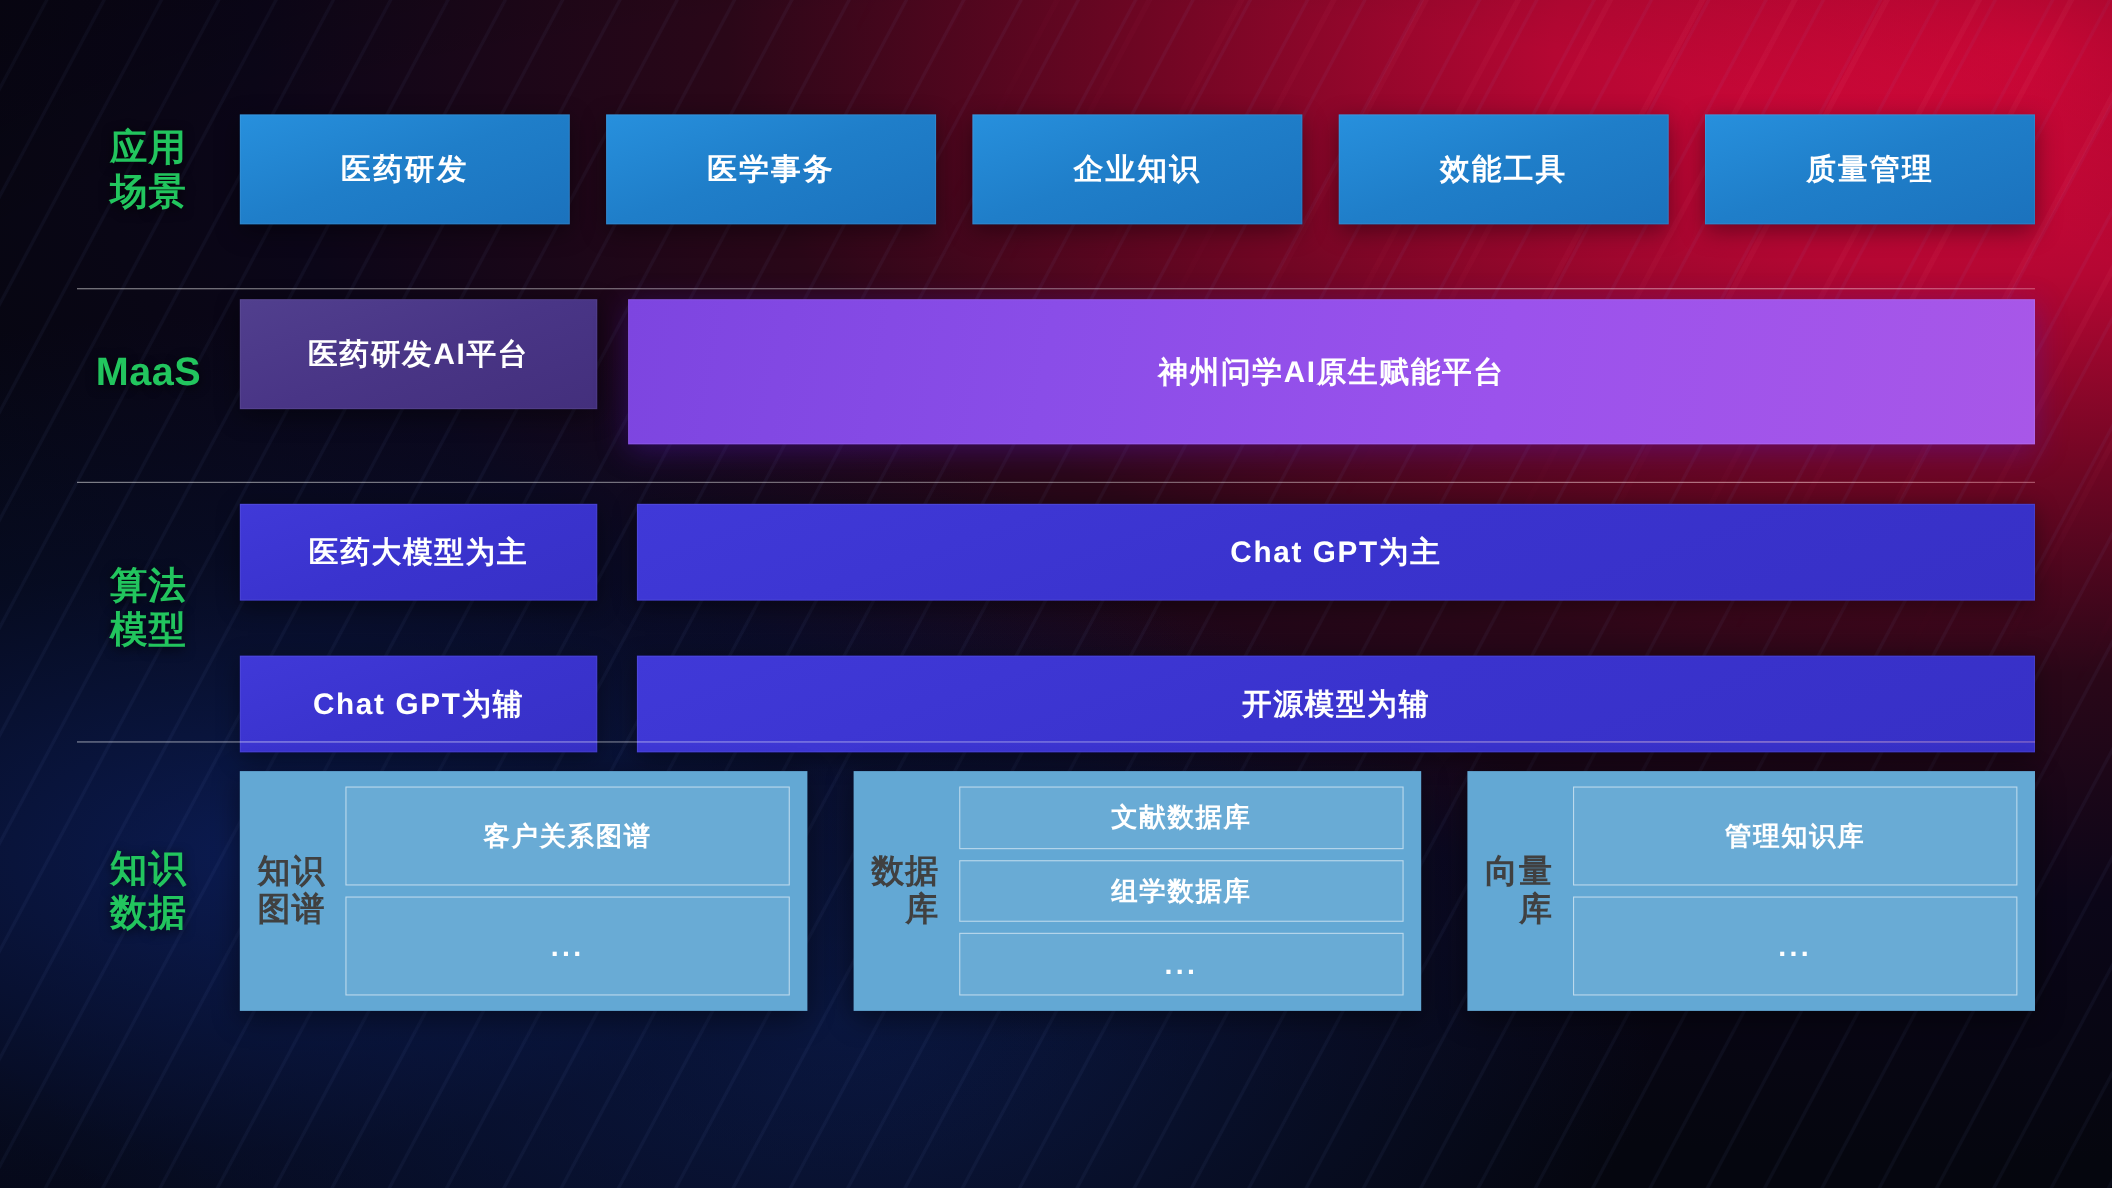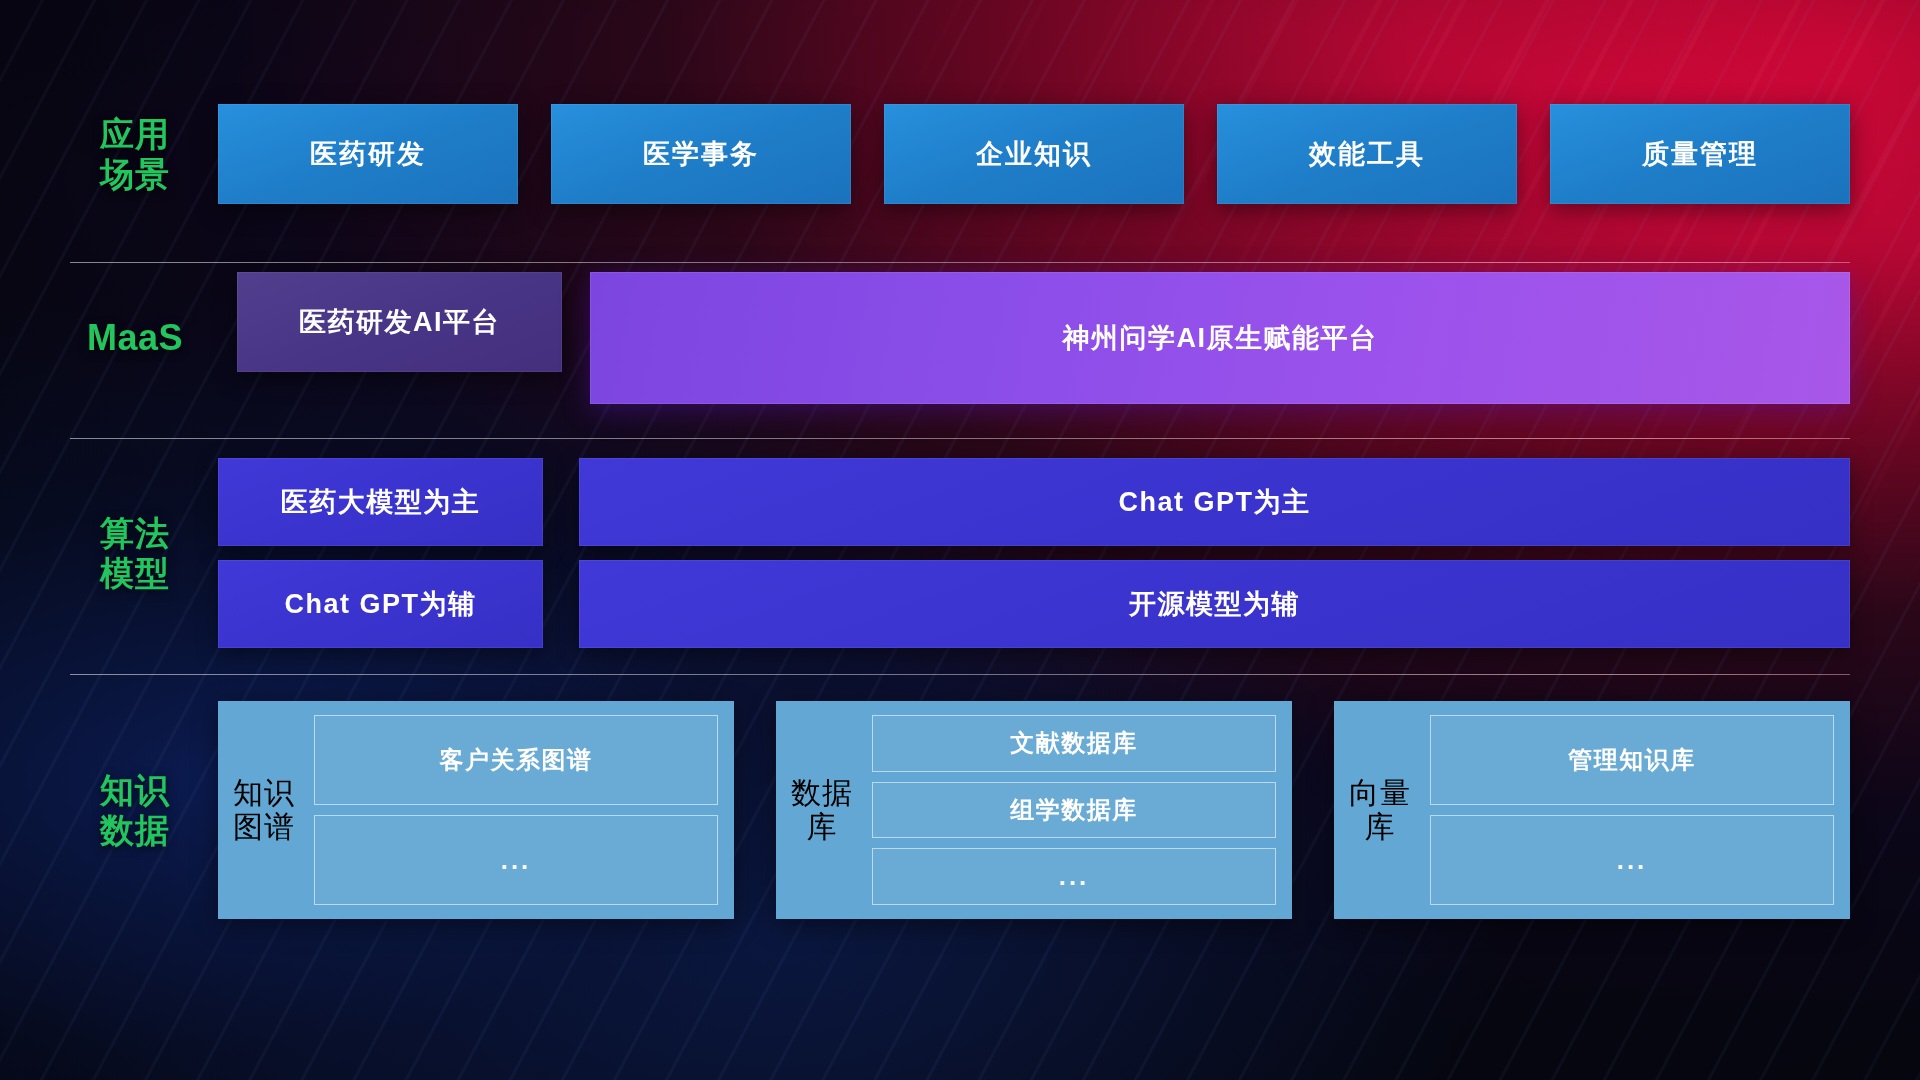--- a/index.html
+++ b/index.html
@@ -122,21 +122,21 @@
     align-items: center;
     justify-content: center;
     color: #ffffff;
     font-size: 27px;
     font-weight: 700;
     letter-spacing: 2px;
     box-shadow: 0 6px 22px rgba(0,0,0,.45), inset 0 0 0 1px rgba(255,255,255,.07);
   }
 
   
-  #row-maas { top: 282px; height: 112px; gap: 19px; }
+  #row-maas { top: 282px; height: 112px; }
   .maas-grid { display: flex; gap: 28px; }
   .maas-left {
     flex: 0 0 325px;
     height: 100px;
     background: linear-gradient(160deg, #513f8e 0%, #493586 50%, #432f7c 100%);
     display: flex; align-items: center; justify-content: center;
     color: #ffffff; font-size: 27px; font-weight: 700; letter-spacing: 1.5px;
     box-shadow: 0 6px 22px rgba(0,0,0,.45), inset 0 0 0 1px rgba(255,255,255,.06);
   }
   .maas-right {
@@ -144,21 +144,21 @@
     height: 132px;
     background: linear-gradient(100deg, #7d45e0 0%, #8a4de8 30%, #9b52ec 62%, #a857e8 100%);
     display: flex; align-items: center; justify-content: center;
     color: #ffffff; font-size: 27px; font-weight: 700; letter-spacing: 1.5px;
     box-shadow: 0 6px 26px rgba(80,20,170,.45), inset 0 0 0 1px rgba(255,255,255,.09);
   }
 
   
   #row-algo { top: 458px; height: 190px; }
   .algo-wrap { display: flex; flex-direction: column; gap: 14px; }
-  .algo-line { display: flex; gap: 36px; }
+  .algo-line { display: flex; gap: 36px; margin-top: 36px; }
   .algo-left {
     flex: 0 0 325px; height: 88px;
     background: linear-gradient(160deg, #4039d8 0%, #3a33ce 50%, #3730c6 100%);
     display: flex; align-items: center; justify-content: center;
     color: #ffffff; font-size: 27px; font-weight: 700; letter-spacing: 1.5px;
     box-shadow: 0 5px 20px rgba(0,0,0,.4), inset 0 0 0 1px rgba(255,255,255,.07);
   }
   .algo-right {
     flex: 1 1 auto; height: 88px;
     background: linear-gradient(160deg, #4039d8 0%, #3a33ce 50%, #3730c6 100%);
@@ -178,27 +178,27 @@
     align-items: stretch;
     padding: 14px 16px 14px 10px;
     box-sizing: border-box;
     box-shadow: 0 6px 24px rgba(0,0,0,.45);
   }
   .know-title {
     flex: 0 0 64px;
     display: flex;
     align-items: center;
     justify-content: center;
-    color: #000000;
+    color: #404040;
     font-size: 30px;
-    font-weight: 400;
+    font-weight: 700;
     line-height: 1.12;
     letter-spacing: 1px;
     writing-mode: horizontal-tb;
-    text-align: center;
+    text-align: right;
     word-break: break-all;
     padding: 0 4px;
   }
   .know-items {
     flex: 1 1 auto;
     display: flex;
     flex-direction: column;
     justify-content: space-between;
     gap: 10px;
     margin-left: 14px;

